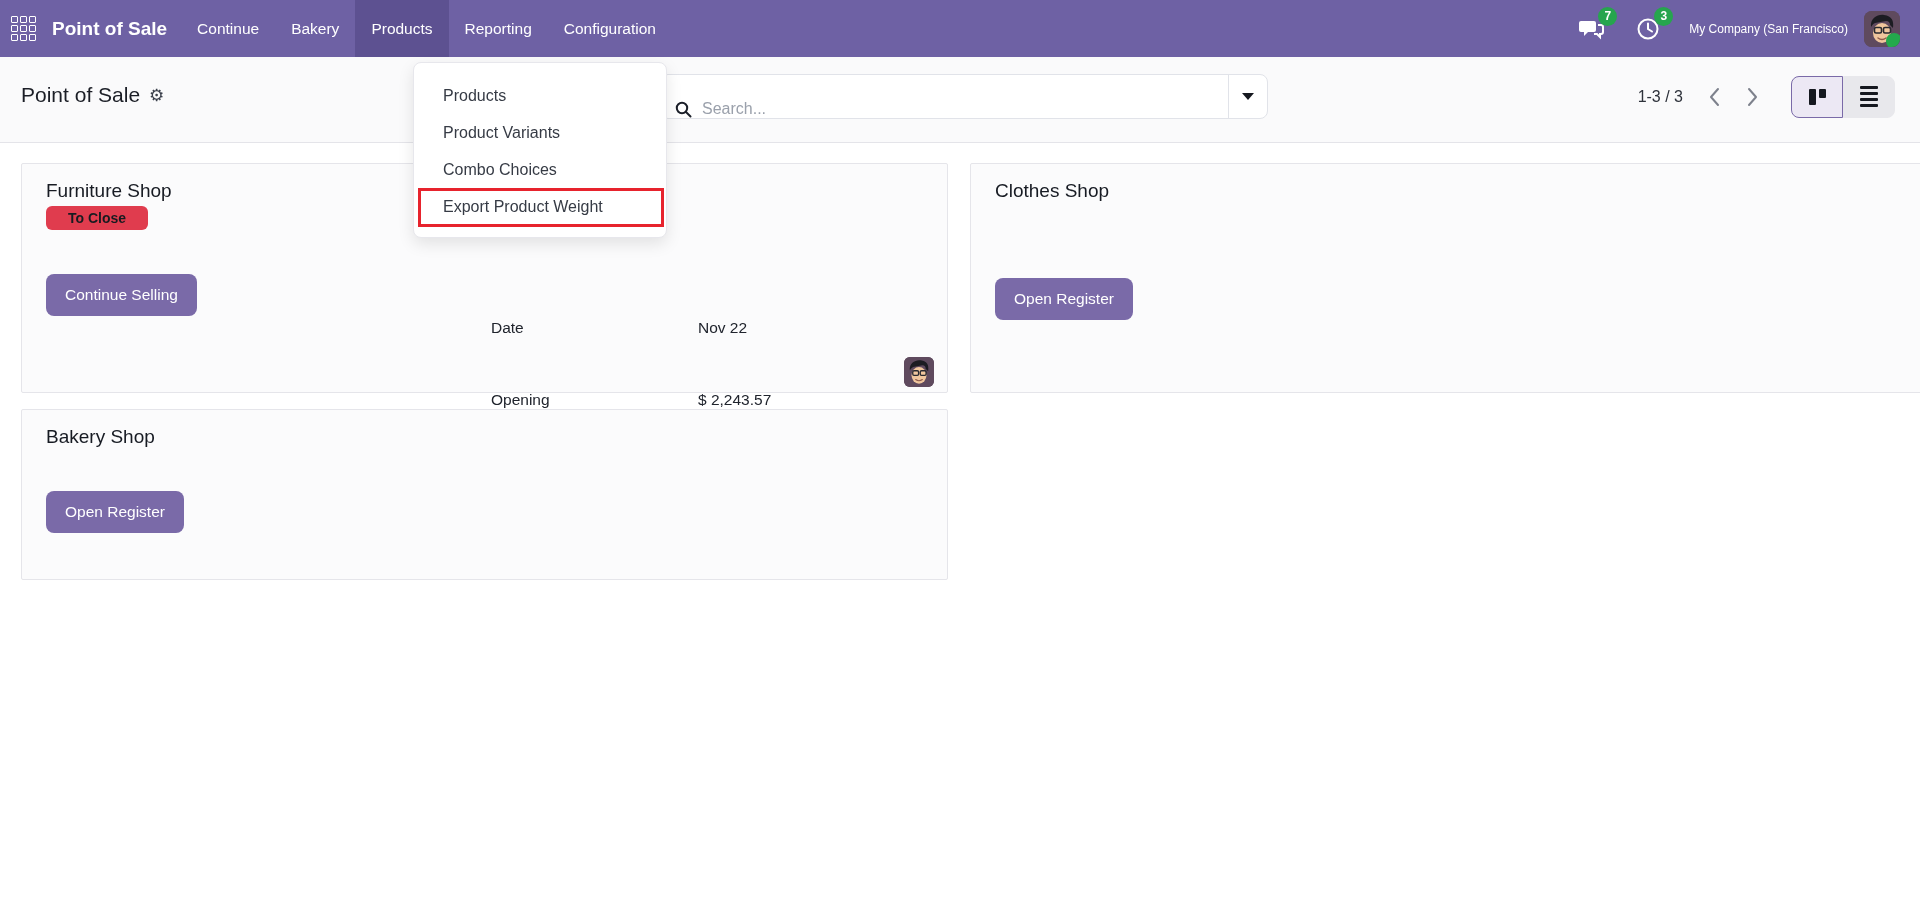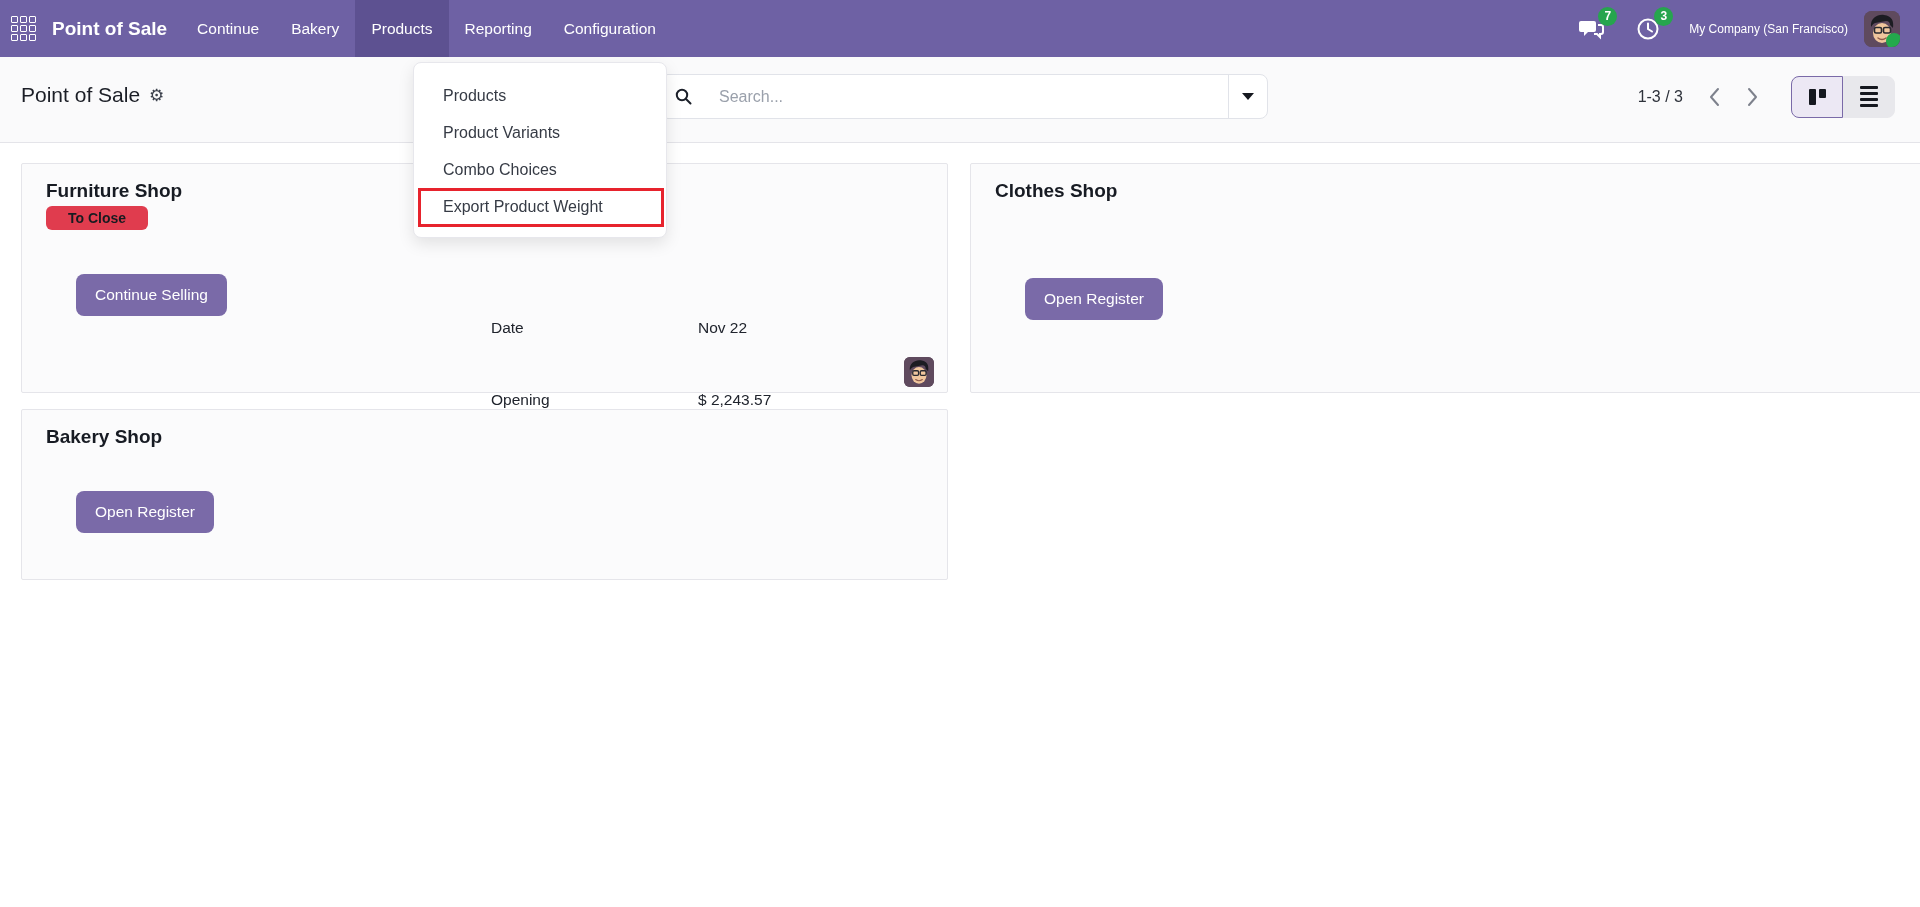--- a/index.html
+++ b/index.html
@@ -50,21 +50,21 @@
   }
   .breadcrumb-row { position:absolute; left:21px; top:26px; display:flex; align-items:center; gap:9px; }
   .breadcrumb-title { font-size:21px; color:#1b1e26; }
   .cog { font-size:17px; color:#3c414c; cursor:pointer; line-height:1; }
 
   .search-box {
     position:absolute; left:660px; top:17px; width:608px; height:45px;
     background:#fff; border:1px solid #e1e3e9; border-radius:8px;
     display:flex; align-items:center;
   }
-  .search-main { flex:1; display:flex; align-items:center; height:100%; padding-left:14px; cursor:text;gap:17px; }
+  .search-main { flex:1; display:flex; align-items:flex-end; height:100%; padding-left:14px; cursor:text; }
   .search-ph { color:#9aa0ab; font-size:16px; margin-left:10px; }
   .search-toggle {
     width:39px; height:100%; border-left:1px solid #e1e3e9;
     display:flex; align-items:center; justify-content:center; cursor:pointer;
   }
   .caret-down { width:0; height:0; border-left:6px solid transparent; border-right:6px solid transparent; border-top:7px solid #15181f; }
 
   .cp-right { position:absolute; right:25px; top:17px; height:45px; display:flex; align-items:center; }
   .pager-value { font-size:16px; color:#2e323b; margin-right:16px; cursor:pointer; white-space:nowrap; }
   .pager-btn { width:30px; height:30px; display:flex; align-items:center; justify-content:center; cursor:pointer; margin-right:8px; }
@@ -90,30 +90,30 @@
     border:3px solid #e7232d; pointer-events:none;
   }
 
   
   .kanban-card {
     position:absolute; background:#fbfbfc; border:1px solid #e5e5ea; border-radius:2px;
   }
   .card-furniture { left:21px; top:163px; width:927px; height:230px; }
   .card-clothes   { left:970px; top:163px; width:1072px; height:230px; }
   .card-bakery    { left:21px; top:409px; width:927px; height:171px; }
-  .card-title { position:absolute; left:24px; top:16px; font-size:19px; font-weight:700; color:#171b23; }
+  .card-title { position:absolute; left:24px; top:16px; font-size:19px; font-weight:400; color:#171b23; }
   .badge-danger {
     position:absolute; left:24px; top:42px; height:24px; line-height:24px;
     background:#e03c4e; color:#181b20; font-size:14px; font-weight:700;
     padding:0 22px; border-radius:6px;
   }
   .card-btn {
     position:absolute; left:24px; height:42px; border:none; border-radius:8px;
     background:#7a6aa8; color:#fff; font-size:15.5px; font-weight:500;
-    padding:0 19px; cursor:pointer; font-family:"Liberation Sans", sans-serif;margin-left:30px;
+    padding:0 19px; cursor:pointer; font-family:"Liberation Sans", sans-serif;
   }
   .btn-continue { top:110px; }
   .btn-open2 { top:114px; }
   .btn-open3 { top:81px; }
   .info-rows { position:absolute; left:469px; top:106px; font-size:15.5px; color:#20242d; }
   .info-row { display:flex; height:28px; align-items:center;margin-top:44px; }
   .info-label { width:207px; }
   .card-avatar {
     position:absolute; left:882px; top:193px; width:30px; height:30px;
     border-radius:6px; overflow:hidden; background:#5f4a5e; cursor:pointer;

